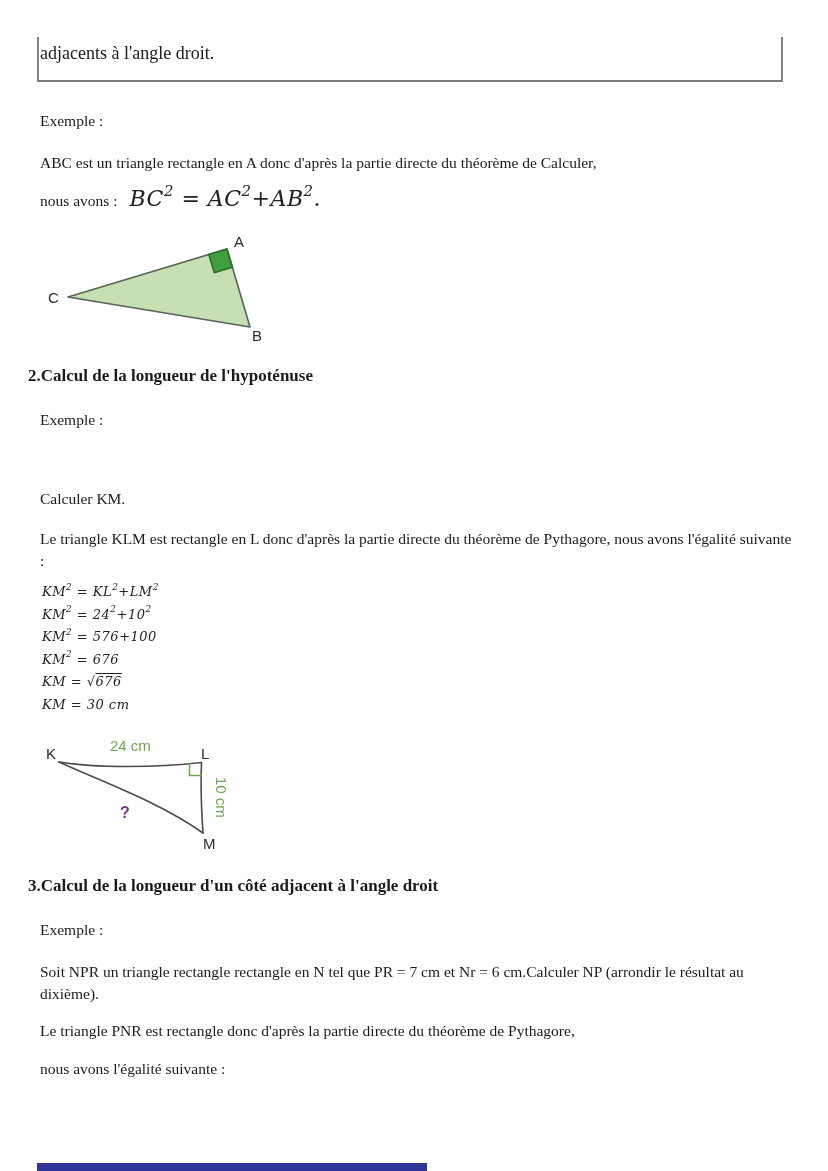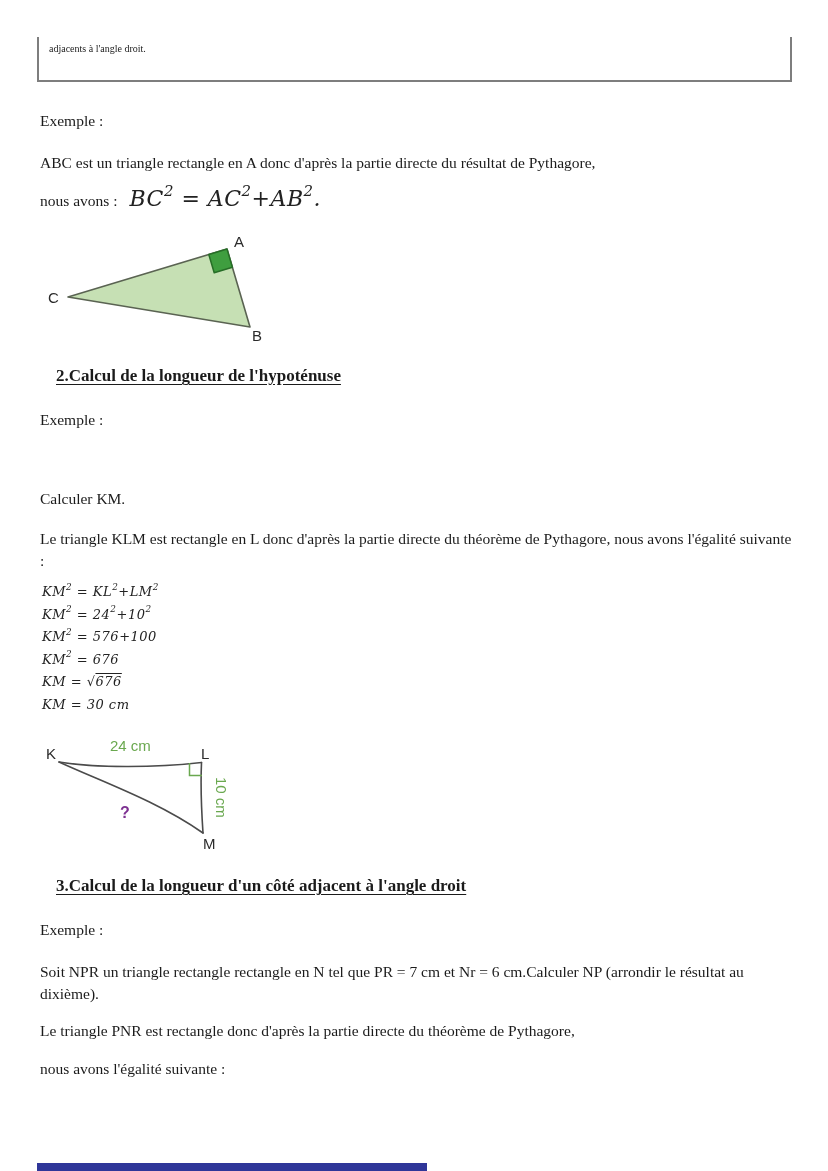--- a/index.html
+++ b/index.html
@@ -4,28 +4,28 @@
 <style>
   html,body { margin:0; padding:0; background:#ffffff; }
   .page {
     position:relative; width:828px; height:1171px; background:#ffffff;
     font-family:"Liberation Serif", serif; color:#1b1b1b; overflow:hidden;
   }
   .abs { position:absolute; }
   .note-box {
     left:37px; top:37px; width:731px; height:28px;
     border:2px solid #7e7e7e; border-top:none;
-    padding:6px 10px 9px 10px; font-size:10px;
+    padding:6px 10px 9px 1px; font-size:18px;
   }
   .example { left:40px; font-weight:normal; font-size:15.5px; }
   .para { left:40px; font-size:15.5px; line-height:22px; max-width:755px; }
   .nowrap { white-space:nowrap; }
   .heading {
-    left:56px; font-size:17px; font-weight:bold;
-    text-decoration:underline; text-underline-offset:3px;
+    left:28px; font-size:17px; font-weight:bold;
+    text-underline-offset:3px;
   }
   .math {
     font-family:"DejaVu Serif", serif; font-style:italic;
     letter-spacing:0.5px; color:#222;
   }
   .math sup { font-size:0.68em; line-height:0; position:relative; top:-0.1em; }
   .sqrt .rad { text-decoration:overline; }
   .eq-row { left:40px; top:186px; font-size:15.5px; }
   .eq-row .inline-eq { font-size:22px; margin-left:12px; }
   .eqs { left:42px; top:584px; }
@@ -35,21 +35,21 @@
 </head>
 <body>
 
 <div class="page">
 
   <div class="abs note-box">
     <span>adjacents à l'angle droit.</span>
   </div>
 
   <div class="abs example" style="top:112px;">Exemple :</div>
-  <div class="abs para nowrap" style="top:152px;">ABC est un triangle rectangle en A donc d'après la partie directe du résultat de Pythagore,</div>
+  <div class="abs para nowrap" style="top:152px;">ABC est un triangle rectangle en A donc d'après la partie directe du théorème de Calculer,</div>
 
   <div class="abs eq-row">
     <span>nous avons :</span><span class="math inline-eq">BC<sup>2</sup> = AC<sup>2</sup>+AB<sup>2</sup>.</span>
   </div>
 
   <svg class="abs" style="left:35px; top:226px;" width="240" height="125" viewBox="0 0 240 125">
     <polygon points="192,23 215,101 33,71" stroke="#5a6352" stroke-width="1.6" stroke-linejoin="round" fill="#c6e0b4"></polygon>
     <path d="M192,23 L173.8,28.5 L179.2,46.7 L197.4,41.2 Z" stroke="#276e27" stroke-width="1.5" stroke-linejoin="round" fill="#3f9e3f"></path>
     <text x="199" y="21" font-size="15" fill="#2b2b2b">A</text>
     <text x="217" y="115" font-size="15" fill="#2b2b2b">B</text>

